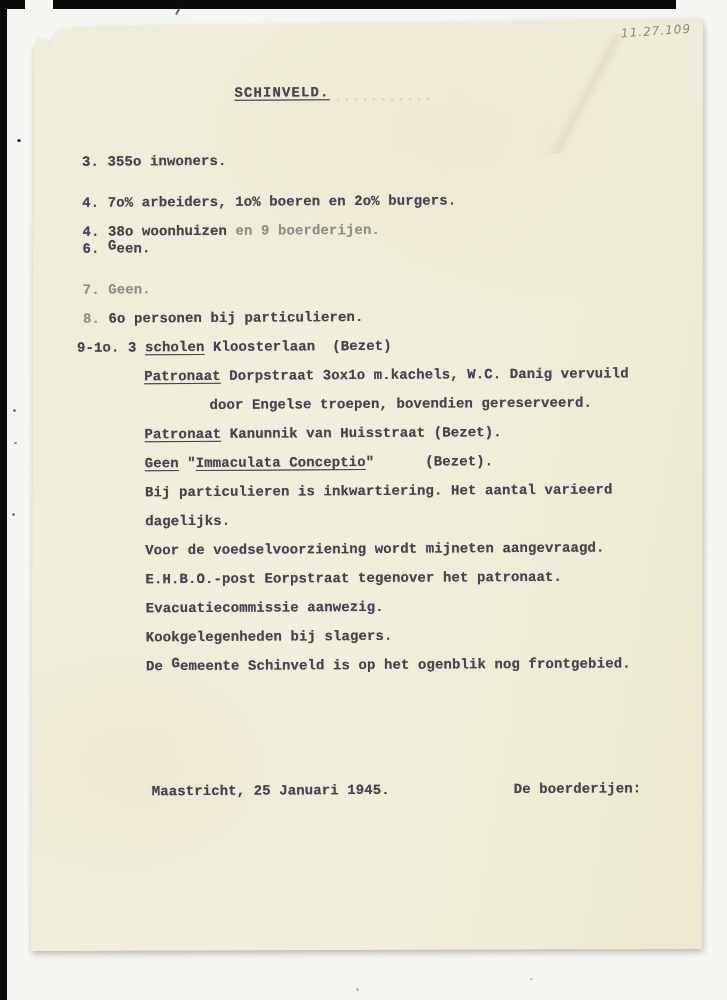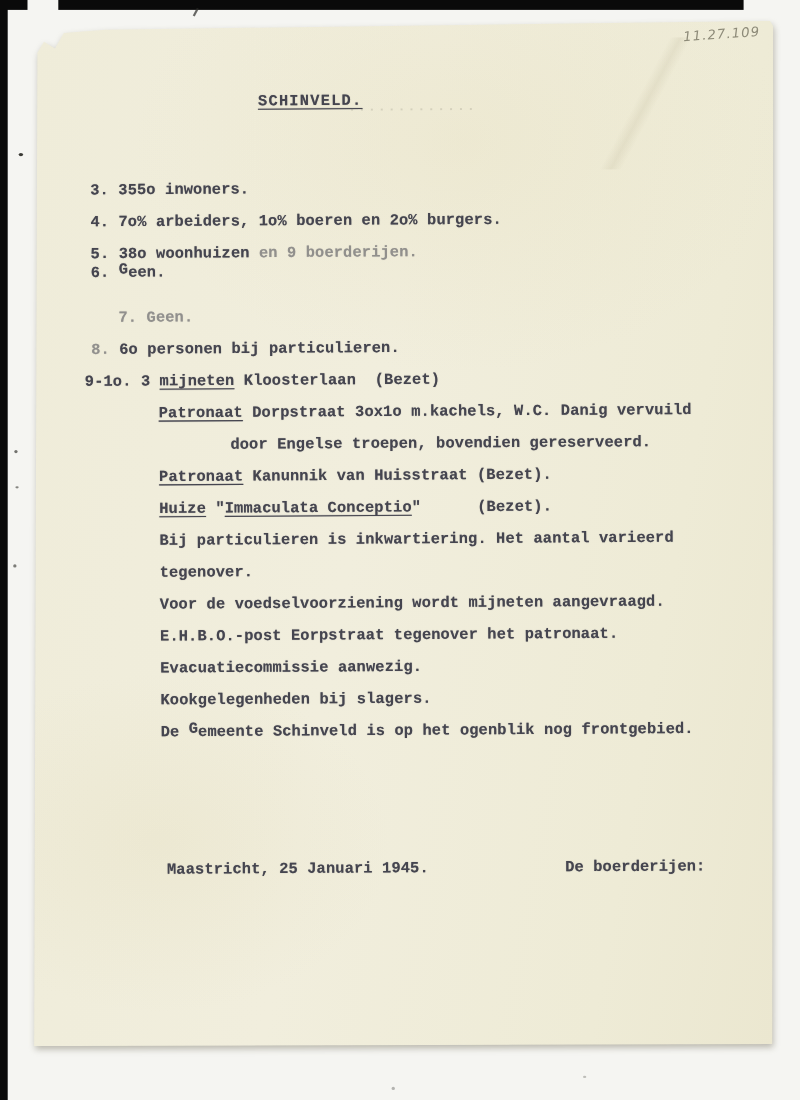--- a/index.html
+++ b/index.html
@@ -84,33 +84,33 @@
 <div class="speck" style="left:14px;top:442px;width:3px;height:2px;opacity:.6;"></div>
 <div class="speck" style="left:12px;top:513px;width:3px;height:3px;opacity:.65;"></div>
 <div class="speck" style="left:356px;top:988px;width:3px;height:3px;opacity:.35;"></div>
 <div class="speck" style="left:530px;top:978px;width:3px;height:2px;opacity:.3;"></div>
 
 <div class="text-layer">
   <div class="tw doc-title">SCHINVELD.</div>
   <div class="ghost-dots"></div>
 
   <div>
-      <div class="tw line i-num" style="top: 164px; text-align: center;"><span>3. 355o inwoners.</span></div>
+      <div class="tw line i-num" style="top: 152px; text-align: center;"><span>3. 355o inwoners.</span></div>
       <div class="tw line i-num" style="top: 193px;"><span>4. 7o% arbeiders, 1o% boeren en 2o% burgers.</span></div>
-      <div class="tw line i-num" style="top: 222px;"><span>5. 38o woonhuizen </span><span class="faded">en 9 boerderijen.</span></div>
+      <div class="tw line i-num" style="top: 222px;"><span>4. 38o woonhuizen </span><span class="faded">en 9 boerderijen.</span></div>
       <div class="tw line i-num" style="top: 239px;"><span>6. </span><span class="sup">G</span><span>een.</span></div>
-      <div class="tw line i-num" style="top: 280px; margin-left: 25px;"><span class="faded">7. Geen.</span></div>
+      <div class="tw line i-num" style="top: 280px;"><span class="faded">7. Geen.</span></div>
       <div class="tw line i-num" style="top: 309px;"><span class="faded">8. </span><span>6o personen bij particulieren.</span></div>
-      <div class="tw line i-num9" style="top: 338px;"><span>9-1o. 3 </span><span class="u">mijneten</span><span> Kloosterlaan  (Bezet)</span></div>
+      <div class="tw line i-num9" style="top: 338px;"><span>9-1o. 3 </span><span class="u">scholen</span><span> Kloosterlaan  (Bezet)</span></div>
       <div class="tw line i-body" style="top: 367px;"><span class="u">Patronaat</span><span> Dorpstraat 3ox1o m.kachels, W.C. Danig vervuild</span></div>
       <div class="tw line i-deep" style="top: 396px;"><span>door Engelse troepen, bovendien gereserveerd.</span></div>
       <div class="tw line i-body" style="top: 425px;"><span class="u">Patronaat</span><span> Kanunnik van Huisstraat (Bezet).</span></div>
-      <div class="tw line i-body" style="top: 454px;"><span class="u">Huize</span><span> "</span><span class="u">Immaculata Conceptio</span><span>"      (Bezet).</span></div>
+      <div class="tw line i-body" style="top: 454px;"><span class="u">Geen</span><span> "</span><span class="u">Immaculata Conceptio</span><span>"      (Bezet).</span></div>
       <div class="tw line i-body" style="top: 483px;"><span>Bij particulieren is inkwartiering. Het aantal varieerd</span></div>
-      <div class="tw line i-body" style="top: 512px;"><span>tegenover.</span></div>
+      <div class="tw line i-body" style="top: 512px;"><span>dagelijks.</span></div>
       <div class="tw line i-body" style="top: 541px;"><span>Voor de voedselvoorziening wordt mijneten aangevraagd.</span></div>
       <div class="tw line i-body" style="top: 570px;"><span>E.H.B.O.-post Eorpstraat tegenover het patronaat.</span></div>
       <div class="tw line i-body" style="top: 599px;"><span>Evacuatiecommissie aanwezig.</span></div>
       <div class="tw line i-body" style="top: 628px;"><span>Kookgelegenheden bij slagers.</span></div>
       <div class="tw line i-body" style="top: 657px;"><span>De </span><span class="sup">G</span><span>emeente Schinveld is op het ogenblik nog frontgebied.</span></div>
     </div>
 
   <div class="tw place-date">Maastricht, 25 Januari 1945.</div>
   <div class="tw controllers">De boerderijen:</div>
 </div>

